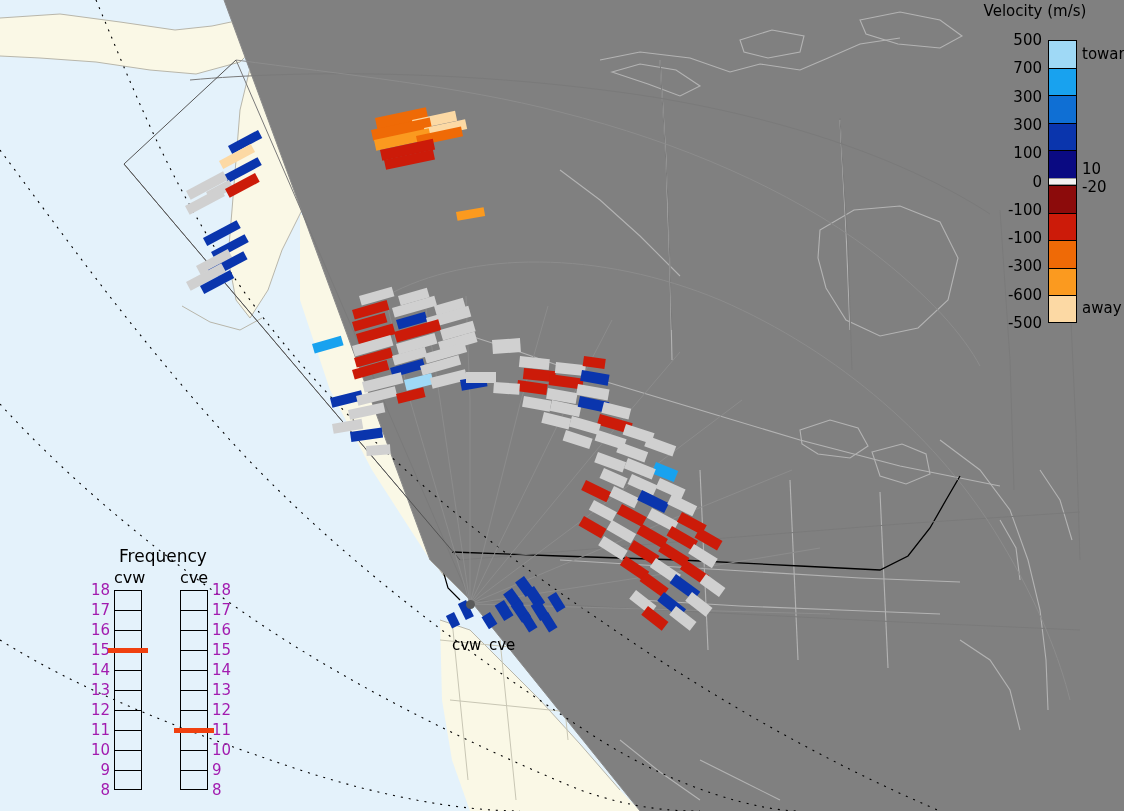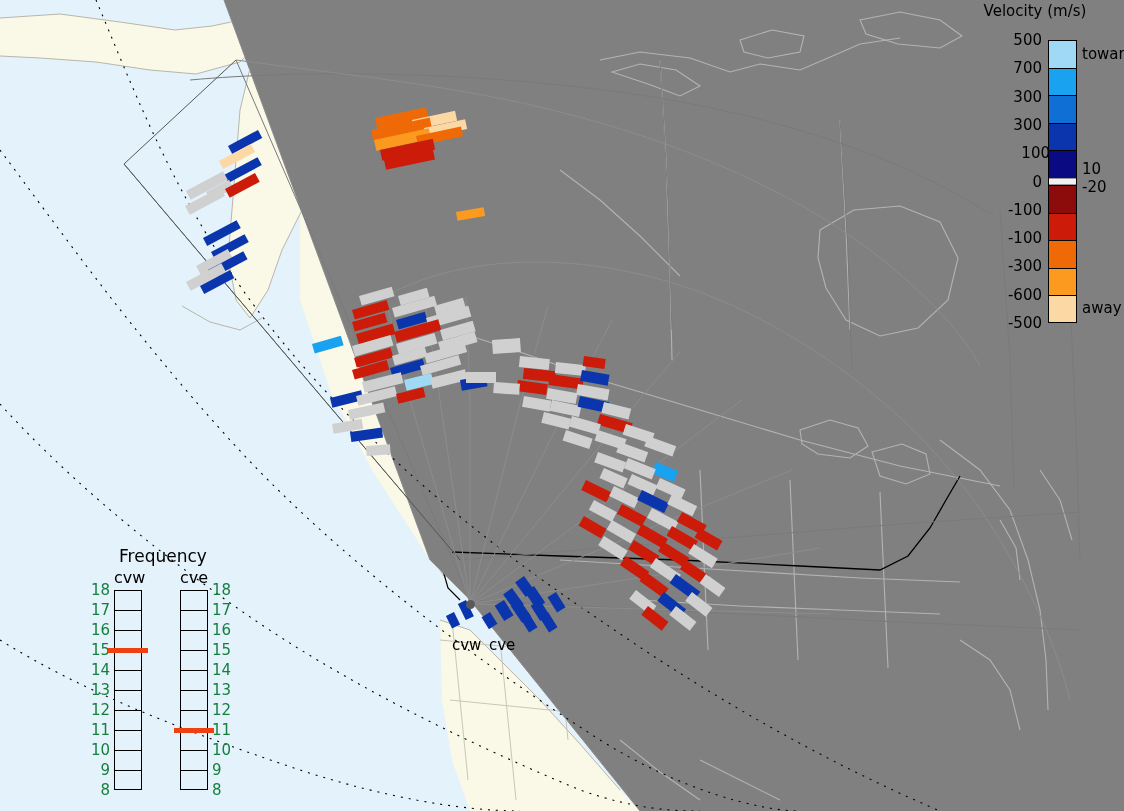--- a/index.html
+++ b/index.html
@@ -44,21 +44,21 @@
   
   #frequency-legend{left:92px;top:546px;width:150px;height:240px;z-index:42;}
   #freq-title{position:absolute;left:16px;top:0px;width:110px;text-align:center;
               font-size:17px;color:#000;white-space:nowrap;}
   .freq-colhead{position:absolute;top:22px;font-size:16px;color:#000;white-space:nowrap;}
   .freq-col{position:absolute;top:44px;width:28px;height:200px;
             border:1px solid #000;box-sizing:border-box;background:transparent;}
   .freq-cell{position:absolute;left:0;width:26px;height:20px;
              border-bottom:1px solid #000;box-sizing:border-box;}
   .freq-cell.last{border-bottom:none;}
-  .freq-lab{position:absolute;font-size:15px;color:#15803d;white-space:nowrap;width:22px;}
+  .freq-lab{position:absolute;font-size:15px;color:#a21caf;white-space:nowrap;width:22px;}
   .freq-lab.right{text-align:right;}
   .freq-lab.left{text-align:left;}
   .freq-marker{position:absolute;height:5px;background:#f0400f;}
 
   
   .station-label{position:absolute;font-size:15px;color:#000;white-space:nowrap;z-index:35;}
   #station-dot{position:absolute;width:9px;height:9px;border-radius:50%;
                background:#5a5a5a;z-index:34;}
 </style>
 </head>
@@ -367,21 +367,21 @@
         <div class="cbar-band" style="top: 200.2px; height: 27.6px; background: rgb(239, 106, 6); border-top: 1px solid rgb(0, 0, 0);"></div>
         <div class="cbar-band" style="top: 227.8px; height: 27.6px; background: rgb(251, 154, 31); border-top: 1px solid rgb(0, 0, 0);"></div>
         <div class="cbar-band" style="top: 255.4px; height: 27.6px; background: rgb(252, 217, 164); border-top: 1px solid rgb(0, 0, 0);"></div>
       </div>
     <div id="cbar-frame"></div>
     <div id="cbar-ticks">
         <div class="cbar-tick" style="left: 0px; top: 31px; width: 82px;">500</div>
         <div class="cbar-tick" style="left: 0px; top: 59.3px; width: 82px;">700</div>
         <div class="cbar-tick" style="left: 0px; top: 87.6px; width: 82px;">300</div>
         <div class="cbar-tick" style="left: 0px; top: 115.9px; width: 82px;">300</div>
-        <div class="cbar-tick" style="left: 8px; top: 144.2px; width: 82px;">100</div>
+        <div class="cbar-tick" style="left: 0px; top: 144.2px; width: 82px;">100</div>
         <div class="cbar-tick" style="left: 0px; top: 172.5px; width: 82px;">0</div>
         <div class="cbar-tick" style="left: 0px; top: 200.8px; width: 82px;">-100</div>
         <div class="cbar-tick" style="left: 0px; top: 229.1px; width: 82px;">-100</div>
         <div class="cbar-tick" style="left: 0px; top: 257.4px; width: 82px;">-300</div>
         <div class="cbar-tick" style="left: 0px; top: 285.7px; width: 82px;">-600</div>
         <div class="cbar-tick" style="left: 0px; top: 314px; width: 82px;">-500</div>
       </div>
     <div class="cbar-side" id="cbar-toward" style="left:122px;top:45px;">toward</div>
     <div class="cbar-side" id="cbar-away" style="left:122px;top:299px;">away</div>
     <div class="cbar-side" id="cbar-p10" style="left:122px;top:160px;">10</div>

